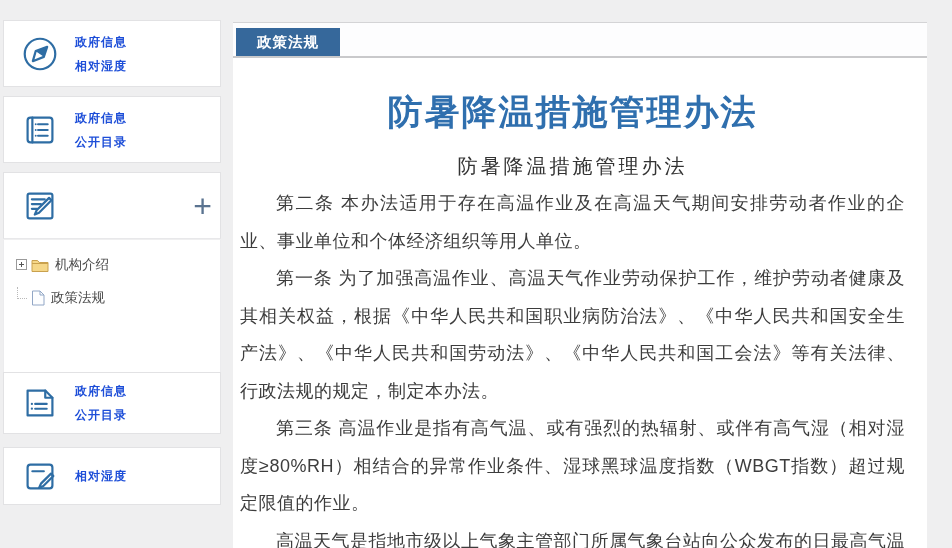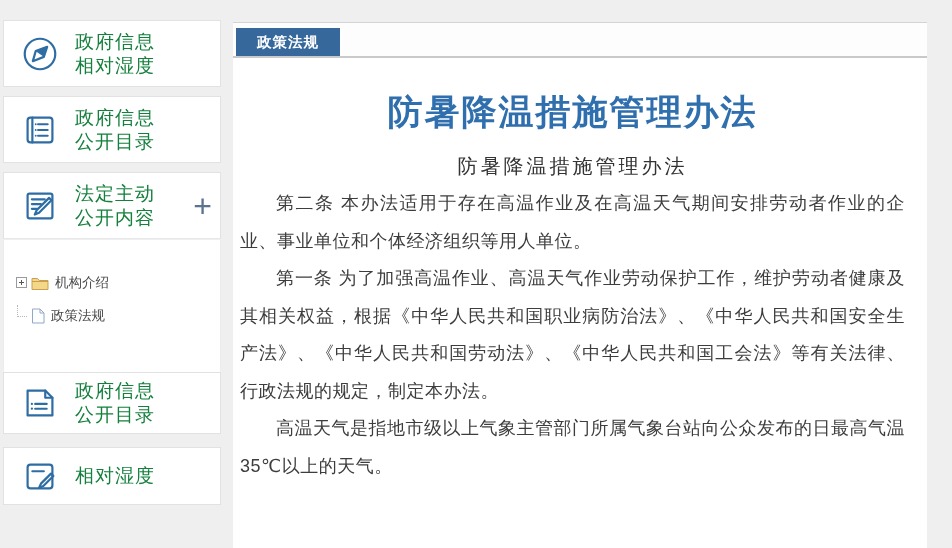--- a/index.html
+++ b/index.html
@@ -12,35 +12,35 @@
   }
   
   .sidebar { position:absolute; left:3px; top:20px; width:218px; height:510px; }
   .side-card {
     position:absolute; left:0; width:218px; height:67px;
     background:#fff; border:1px solid #e2e2e4;
     display:flex; align-items:center; padding-left:15px; cursor:pointer;
   }
   .side-card .cicon { width:42px; height:42px; flex:0 0 42px; margin-right:14px; }
   .side-card .clabel {
-    font-size:19px; font-weight:normal; color:#15803d; line-height:24px; letter-spacing:1px;
+    font-size:12px; font-weight:bold; color:#1d4ed8; line-height:24px; letter-spacing:1px;
   }
   .card-1 { top:0; }
   .card-2 { top:76px; }
   .card-3 { top:152px; }
   .card-4 { top:352px; height:62px; }
   .card-5 { top:427px; height:58px; }
   .plus-sign {
     position:absolute; right:8px; top:50%; transform:translateY(-50%);
     font-size:32px; font-weight:200; color:#5a7390; line-height:1;
   }
   .tree-panel {
     position:absolute; top:220px; left:0; width:218px; height:140px;
     background:#fff; border-left:1px solid #ececee; border-right:1px solid #ececee;
-    padding:26px 0 0 12px;
+    padding:8px 0 0 12px;
   }
   .tree-item { display:flex; align-items:center; height:33px; font-size:13.5px; color:#4a4a4a; cursor:pointer; }
   .expander {
     width:11px; height:11px; border:1px solid #9a9a9a; background:#fff; position:relative; margin-right:4px; flex:0 0 11px;
   }
   .expander::before, .expander::after { content:""; position:absolute; background:#555; }
   .expander::before { left:2px; right:2px; top:4px; height:1px; }
   .expander::after  { top:2px; bottom:2px; left:4px; width:1px; }
   .connector {
     width:10px; height:12px; margin:0 4px 10px 1px; flex:0 0 10px;
@@ -106,24 +106,20 @@
   </div>
 
   <div class="side-card card-3" style="border-bottom:1px solid #e8e8ea;">
     <svg class="cicon" viewBox="0 0 44 44">
       <rect class="ic" x="9" y="9" width="26" height="26" rx="2"></rect>
       <line class="ic" x1="13.5" y1="15" x2="27" y2="15"></line>
       <line class="ic" x1="13.5" y1="20" x2="23" y2="20"></line>
       <line class="ic" x1="13.5" y1="25" x2="19" y2="25"></line>
       <path class="ic" d="M31.5 13.5 L18.5 26.5 L16.5 31 L21 29 L34 16 Z"></path>
     </svg>
-    <div class="clabel">
-      <div>法定主动</div>
-      <div>公开内容</div>
-    </div>
     <span class="plus-sign">+</span>
   </div>
 
   <div class="tree-panel">
     <div class="tree-item">
       <span class="expander"></span>
       <svg width="18" height="14" viewBox="0 0 18 14">
         <path d="M1 2.5 h5.5 l1.8 2 H17 v9 H1 Z" fill="#f5d789" stroke="#c9a14e" stroke-width="1"></path>
         <path d="M1 5.5 H17" stroke="#c9a14e" stroke-width="1" fill="none"></path>
       </svg>
@@ -170,16 +166,17 @@
 <main class="panel">
   <div class="tabstrip">
     <div class="tab">政策法规</div>
   </div>
   <div class="article">
     <h1>防暑降温措施管理办法</h1>
     <div class="subtitle">防暑降温措施管理办法</div>
     <div class="body-text">
       <p>第二条 本办法适用于存在高温作业及在高温天气期间安排劳动者作业的企业、事业单位和个体经济组织等用人单位。</p>
       <p>第一条 为了加强高温作业、高温天气作业劳动保护工作，维护劳动者健康及其相关权益，根据《中华人民共和国职业病防治法》、《中华人民共和国安全生产法》、《中华人民共和国劳动法》、《中华人民共和国工会法》等有关法律、行政法规的规定，制定本办法。</p>
+      <p>第三条 高温作业是指有高气温、或有强烈的热辐射、或伴有高气湿（相对湿度≥80%RH）相结合的异常作业条件、湿球黑球温度指数（WBGT指数）超过规定限值的作业。</p>
       <p>高温天气是指地市级以上气象主管部门所属气象台站向公众发布的日最高气温35℃以上的天气。</p>
     </div>
   </div>
 </main>
 
 </body></html>

